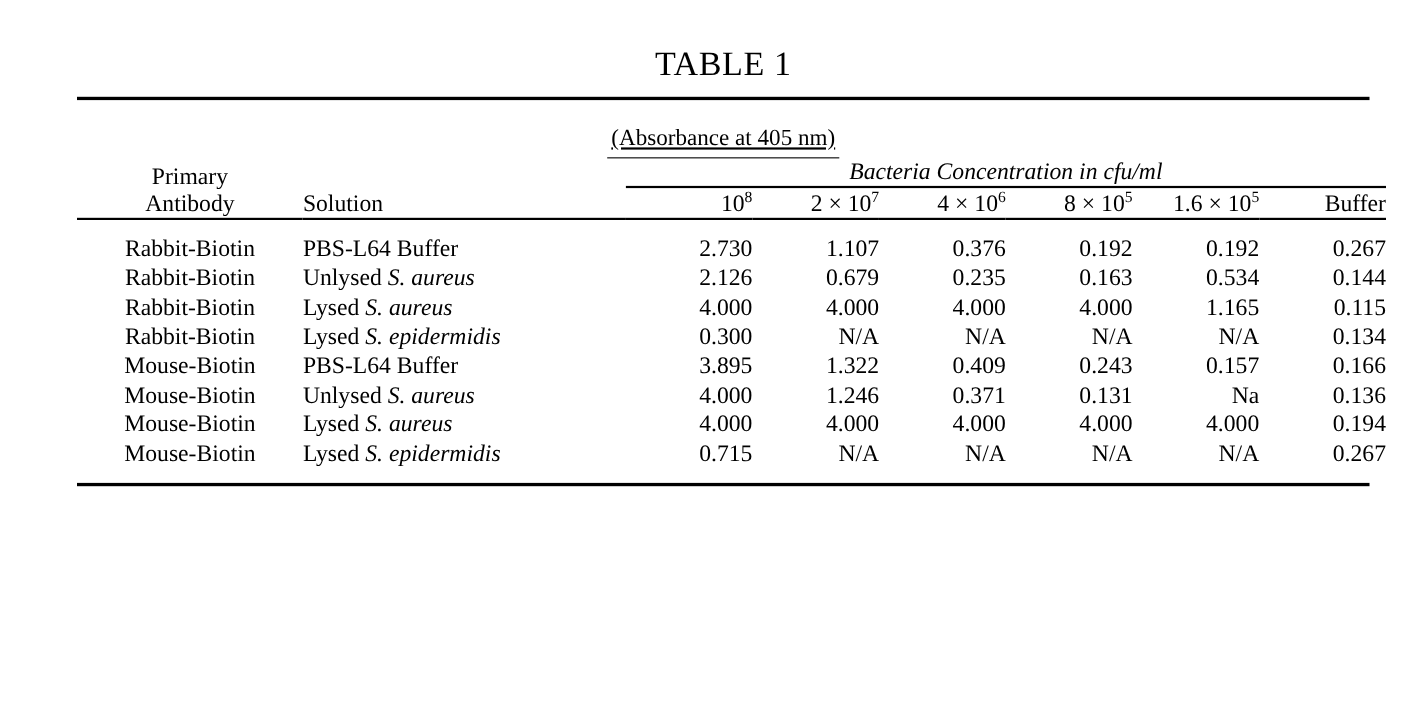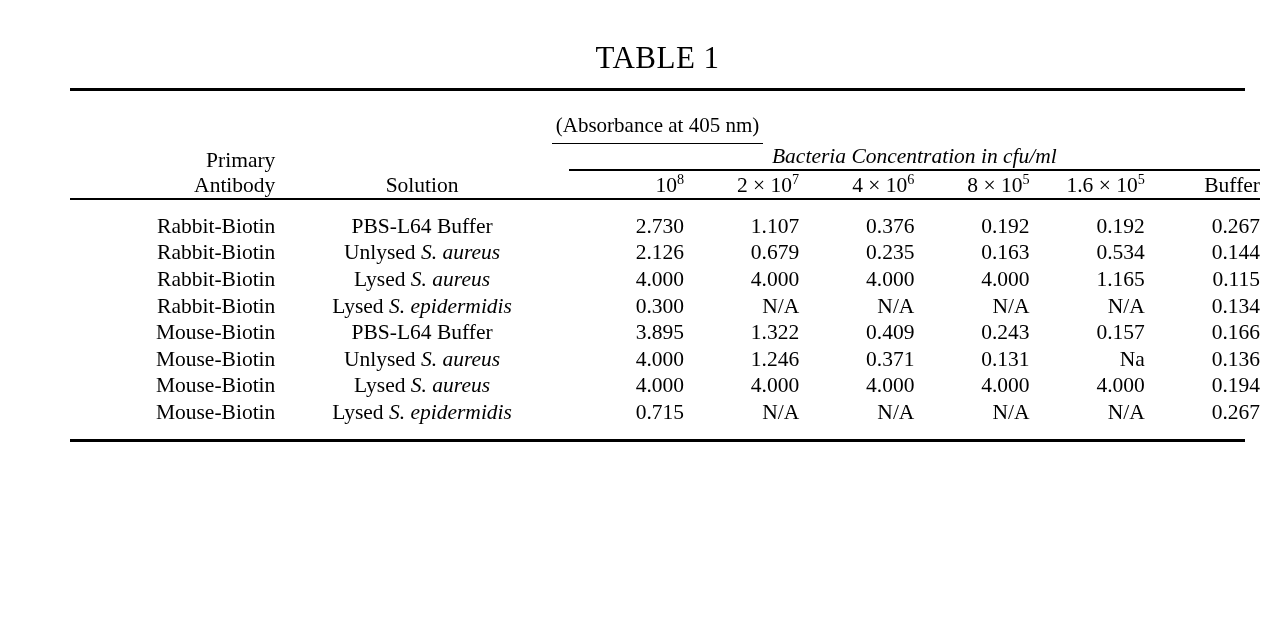--- a/index.html
+++ b/index.html
@@ -34,40 +34,41 @@
   .caption {
     text-align: center;
     font-size: 21px;
     line-height: 1.55;
     margin-top: 18px;
   }
   .caption .line2 {
     display: inline-block;
     border-bottom: 1.5px solid #000;
     padding: 0 4px 1px 4px;
+    text-decoration: underline;
   }
   table.main {
     border-collapse: collapse;
     width: 1190px;
     margin: 0 50px;
     font-size: 21.5px;
   }
   table.main td, table.main th {
     font-weight: normal;
     padding: 0;
     vertical-align: bottom;
     white-space: nowrap;
   }
   .col-ab {
     width: 205px;
-    text-align: right;
+    text-align: center;
   }
   .col-sol {
     width: 293px;
-    text-align: center;
+    text-align: left;
     margin-top: 20px;
   }
   .col-num {
     width: 115px;
     text-align: right;
   }
   .hdr-primary-row td {
     padding-top: 30px;
     font-size: 21.5px;
   }

